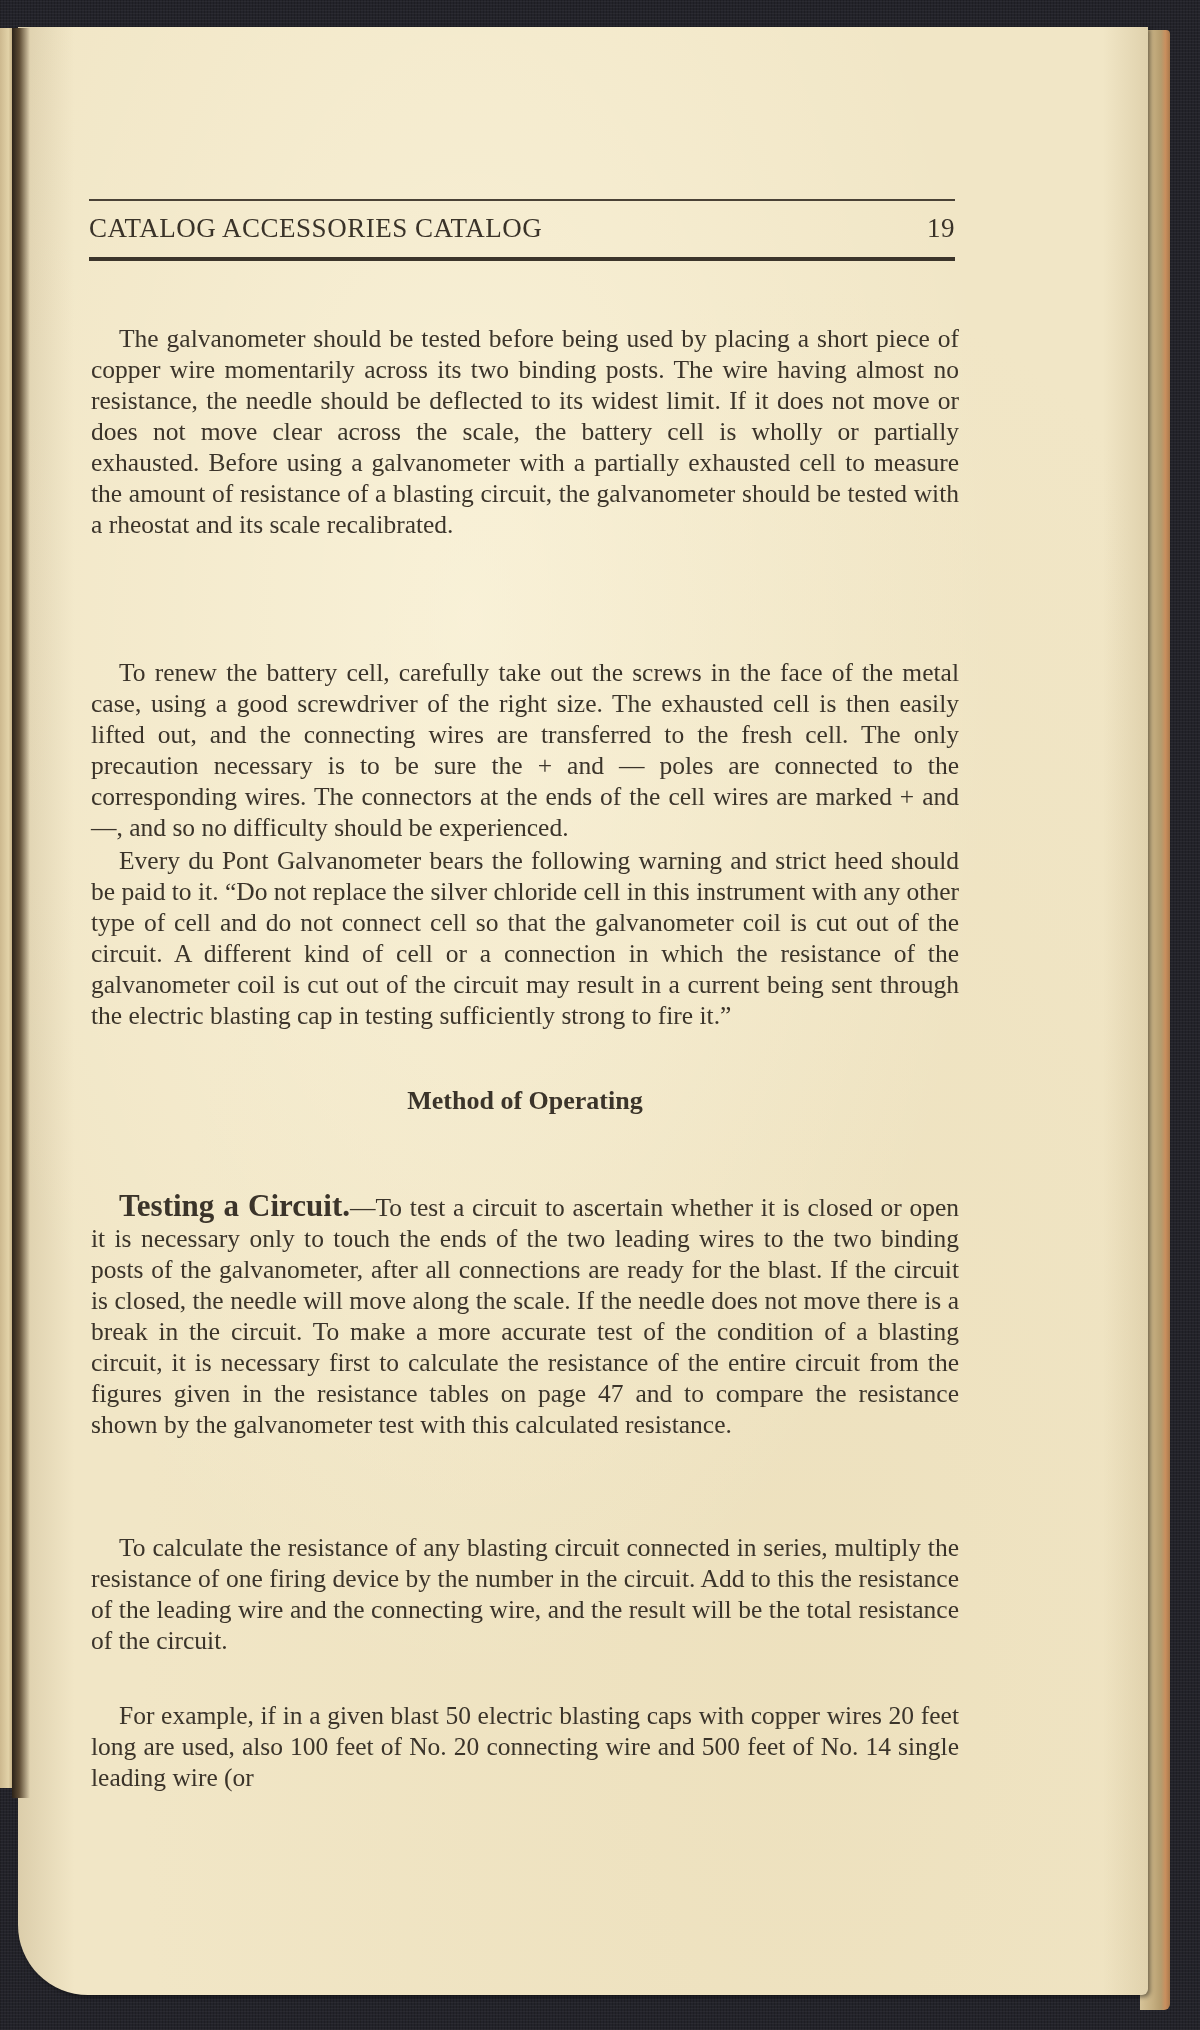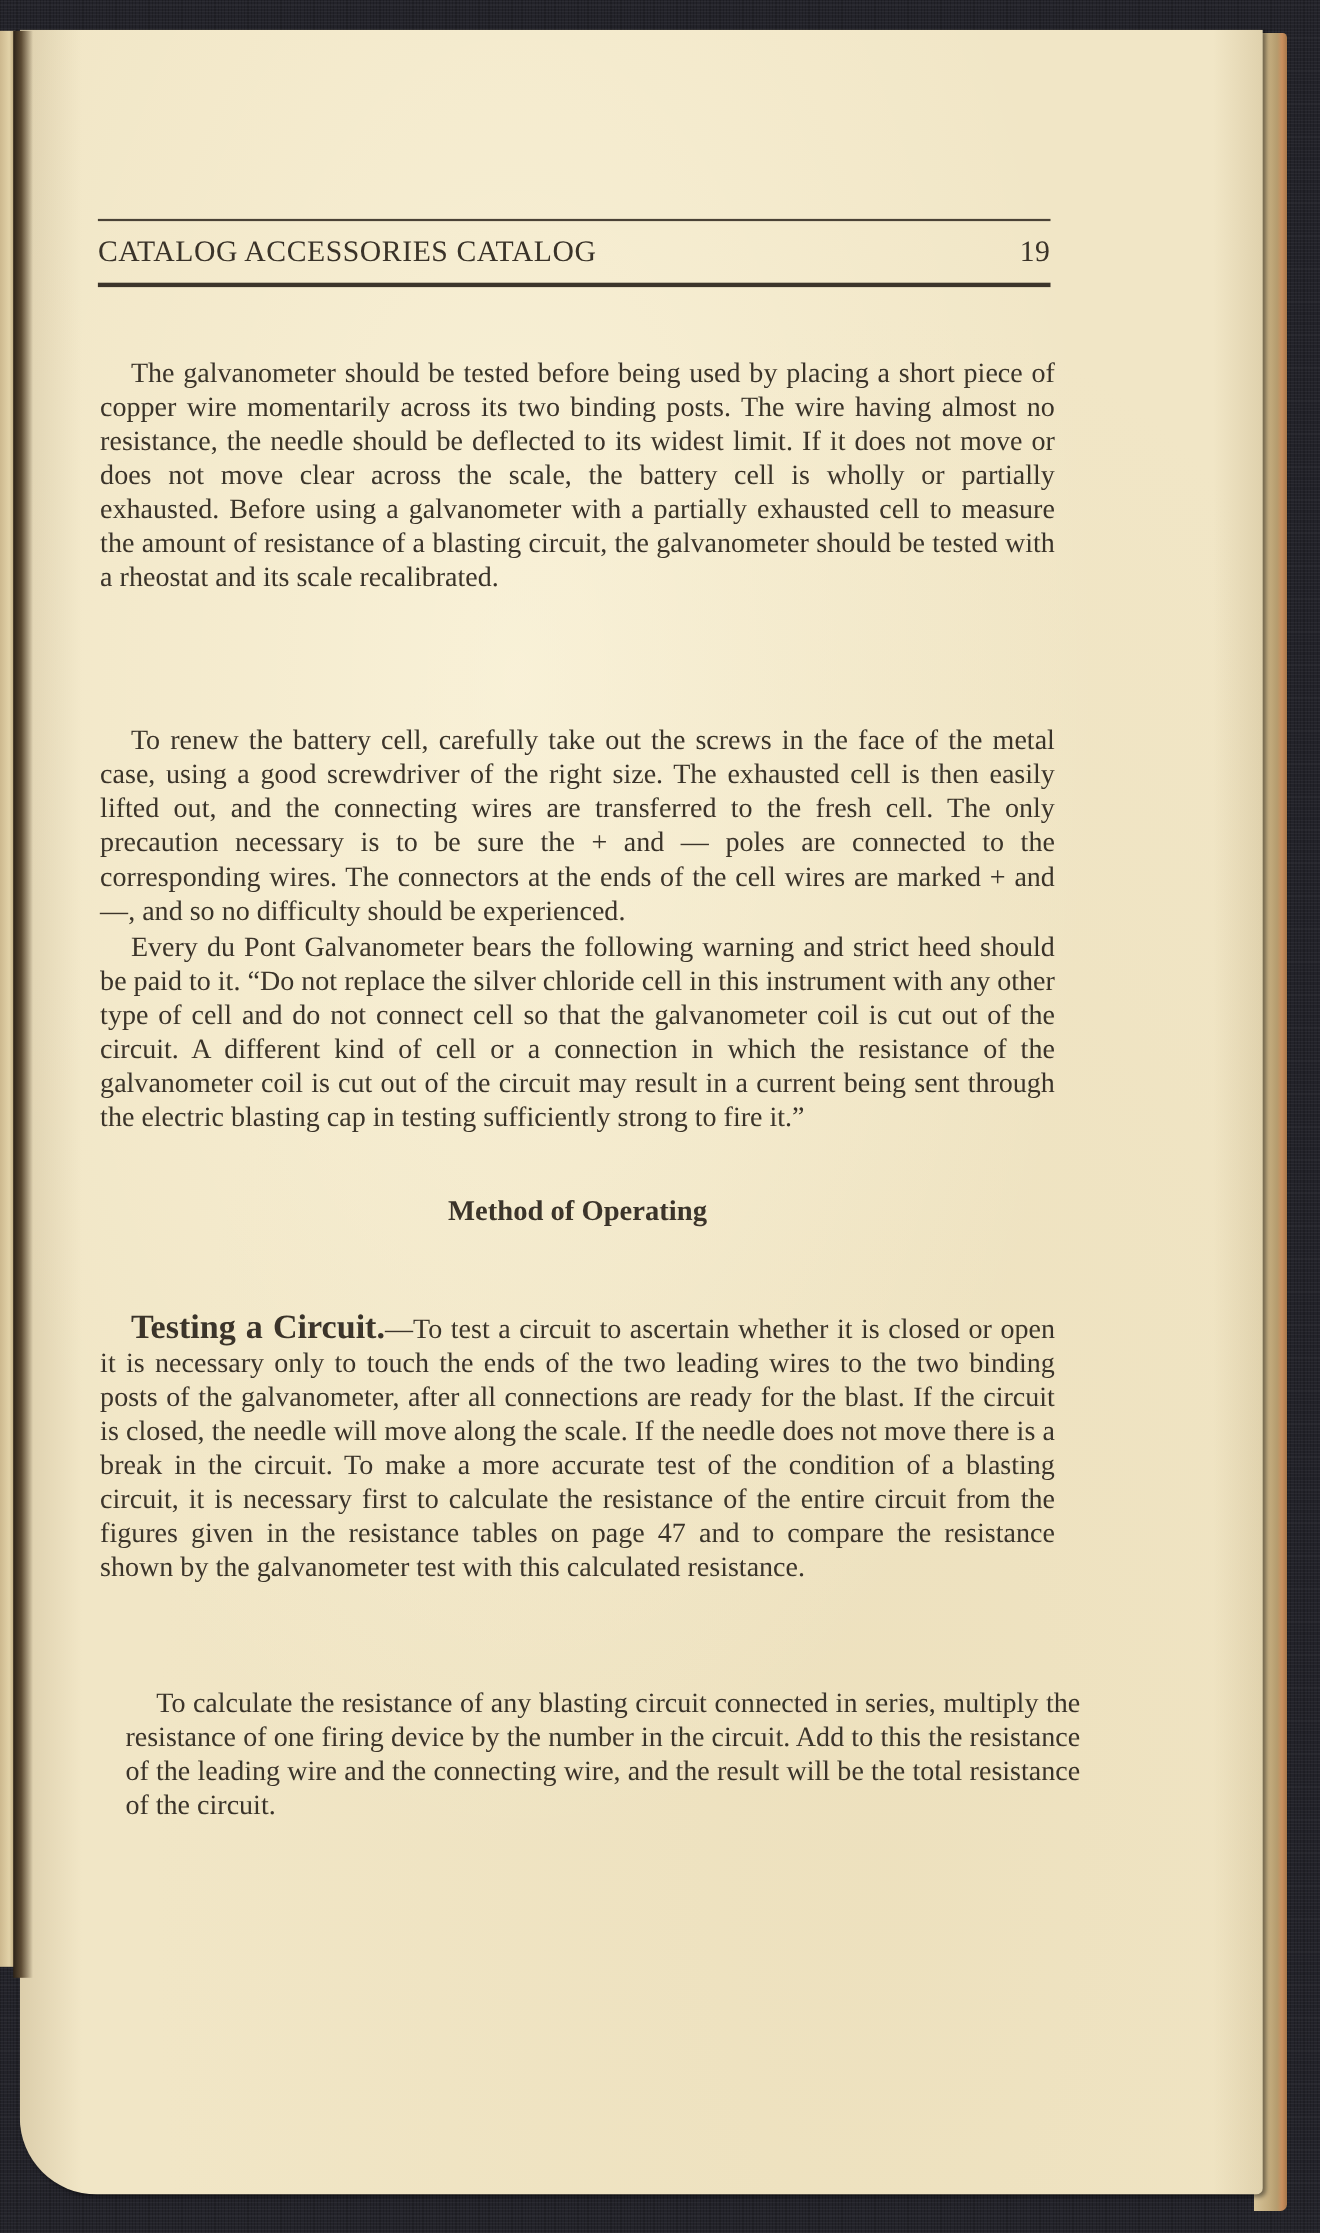--- a/index.html
+++ b/index.html
@@ -113,21 +113,21 @@
       left: 73px;
       width: 868px;
       top: 1059px;
       text-align: center;
       color: #3b342a;
       font-size: 26px;
       font-weight: bold;
       margin: 0;
     }
     .p4 { top: 1163px; }
-    .p5 { top: 1505px; margin-left: 23px; }
+    .p5 { top: 1505px; }
     .p6 { top: 1673px; }
     .run-in {
       font-weight: bold;
       font-size: 31px;
     }
   </style>
 </head>
 <body>
 
 <div class="left-page-sliver"></div>
@@ -156,15 +156,18 @@
   <h2 class="section-heading">Method of Operating</h2>
 
   <p class="body-text p4">
     <span class="run-in">Testing a Circuit.</span><span>—To test a circuit to ascertain whether it is closed or open it is necessary only to touch the ends of the two leading wires to the two binding posts of the galvanometer, after all connections are ready for the blast. If the circuit is closed, the needle will move along the scale. If the needle does not move there is a break in the circuit. To make a more accurate test of the condition of a blasting circuit, it is necessary first to calculate the resistance of the entire circuit from the figures given in the resistance tables on page 47 and to compare the resistance shown by the galvanometer test with this calculated resistance.</span>
   </p>
 
   <p class="body-text p5">
     <span>To calculate the resistance of any blasting circuit connected in series, multiply the resistance of one firing device by the number in the circuit. Add to this the resistance of the leading wire and the connecting wire, and the result will be the total resistance of the circuit.</span>
   </p>
 
+  <p class="body-text p6">
+    <span>For example, if in a given blast 50 electric blasting caps with copper wires 20 feet long are used, also 100 feet of No. 20 connecting wire and 500 feet of No. 14 single leading wire (or</span>
+  </p>
 </div>
 
 <div class="gutter-shadow"></div>
 
 </body></html>

